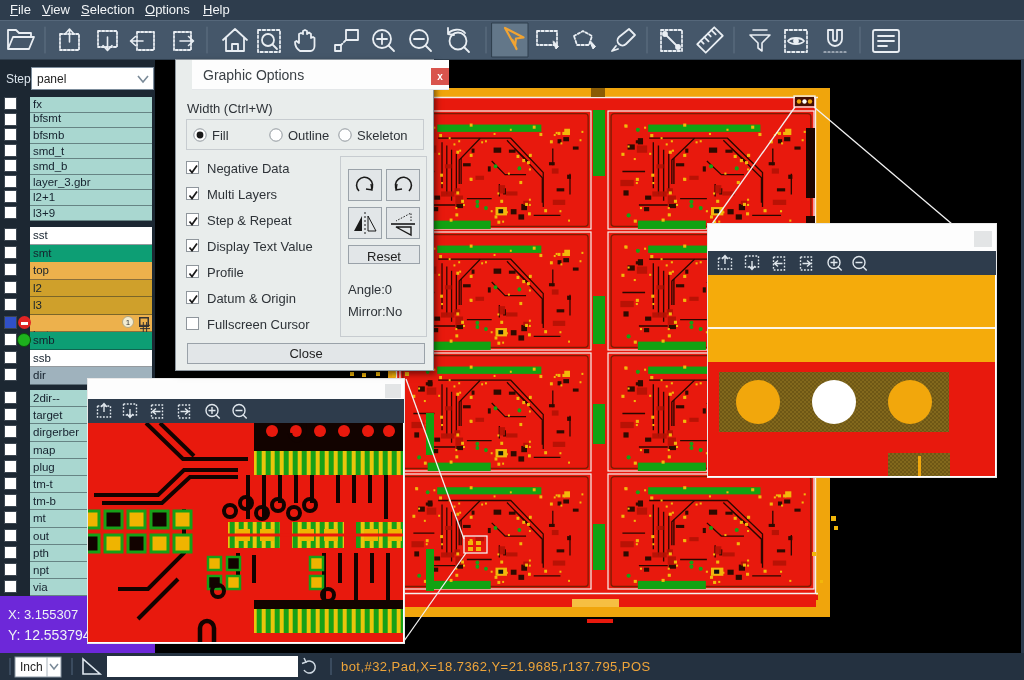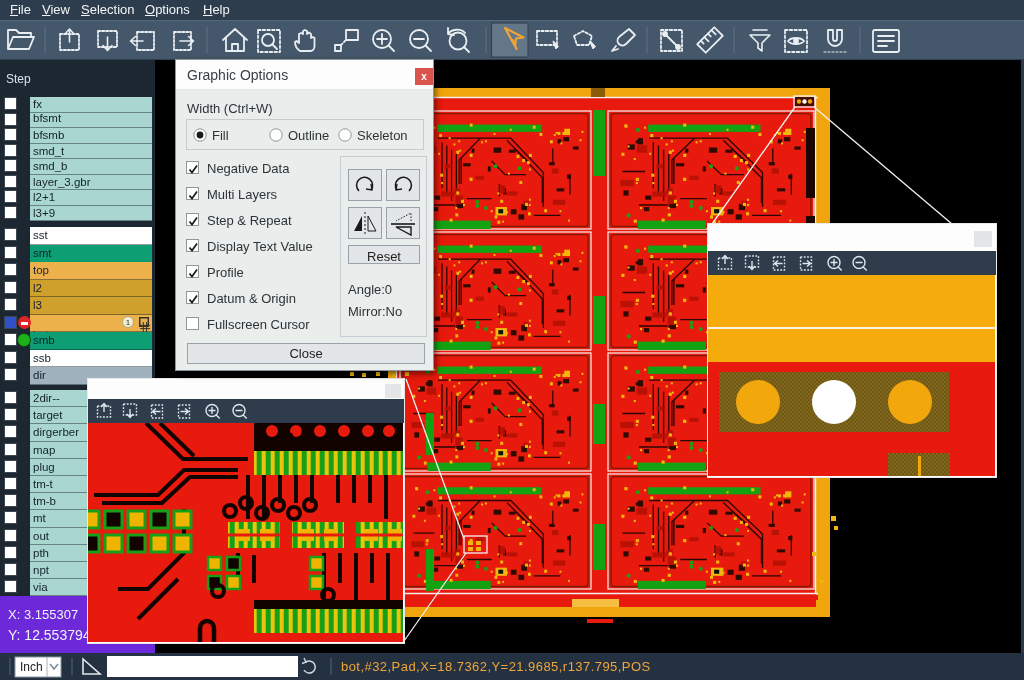--- a/index.html
+++ b/index.html
@@ -350,20 +350,26 @@
     <rect x="468" y="547" width="5" height="4"></rect>
           <rect x="476" y="547" width="5" height="4"></rect>
   </g>
 </g>
 </svg>
 </div>
 
 <div id="sidebar">
     <div style="position:absolute;left:0;top:5px;width:155px;height:26px;">
   <span style="position:absolute;left:6px;top:7px;font-size:12px;color:#dbe4ec;">Step</span>
+  <div style="position:absolute;left:31px;top:2px;width:123px;height:23px;background:#fff;border:1px solid #7d8d9c;">
+    <span style="position:absolute;left:5px;top:4px;font-size:12px;color:#222;">panel</span>
+    <svg style="position:absolute;right:3px;top:5px;" width="14" height="12">
+          <path d="M2,3 L7,9 L12,3" stroke="#7a8a98" stroke-width="1.6" fill="none"></path>
+        </svg>
+  </div>
 </div>
 <div class="row" style="top:37.0px;height:15.5px">
       <div class="cb" style="top:0.2px"></div>
       <div class="band" style="background:#a9d7d0;padding-top:2.2px">fx</div>
     </div>
 <div class="row" style="top:52.5px;height:15.5px">
       <div class="cb" style="top:0.2px"></div>
       <div class="band" style="background:#a9d7d0;padding-top:0">bfsmt</div>
     </div>
 <div class="row" style="top:68.0px;height:15.5px">
@@ -639,21 +645,21 @@
 <circle cx="50" cy="127" r="22" fill="#f2a70c"></circle>
 <circle cx="126" cy="127" r="22" fill="#ffffff"></circle>
 <circle cx="202" cy="127" r="22" fill="#f2a70c"></circle>
 <rect x="180" y="178" width="62" height="23" fill="url(#brown)"></rect>
 <rect x="210" y="181" width="3" height="20" fill="#f2a70c"></rect>
 </svg>
 </div>
   </div>
 
 <div id="dialog">
-<div style="position:absolute;left:0;top:0;width:100%;height:30px;background:#fdfdfd;border-bottom:1px solid #e4e7e9;">
+<div style="position:absolute;left:16px;top:0;width:100%;height:30px;background:#fdfdfd;border-bottom:1px solid #e4e7e9;">
   <span style="position:absolute;left:11px;top:7px;font-size:14px;color:#3a4045;">Graphic Options</span>
   <div style="position:absolute;left:239px;top:8px;width:18px;height:17px;background:#d9544d;color:#fff;
        font-size:10px;font-weight:bold;text-align:center;line-height:17px;">x</div>
 </div>
 <span class="dlabel" style="left:11px;top:41px;">Width (Ctrl+W)</span>
 <div class="gbox" style="left:10px;top:59px;width:238px;height:31px;"></div>
 <div style="position:absolute;left:17px;top:68px;width:14px;height:14px;"><svg width="14" height="14">
         <circle cx="7" cy="7" r="6.2" fill="#fff" stroke="#8f969c"></circle>
         <circle cx="7" cy="7" r="3.4" fill="#1a1a1a"></circle>
       </svg></div>

